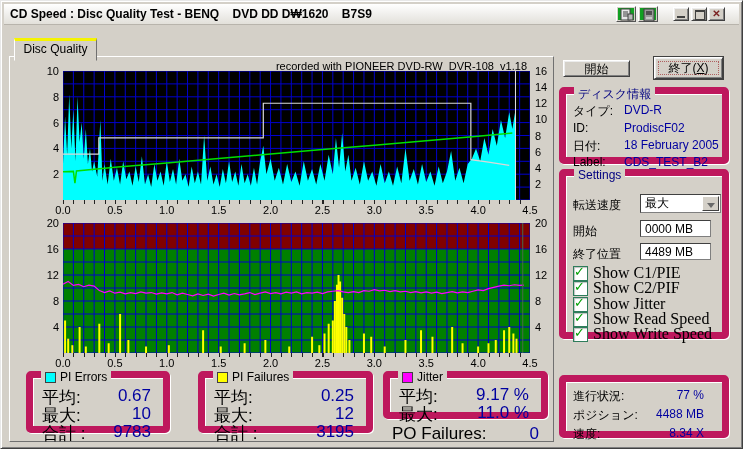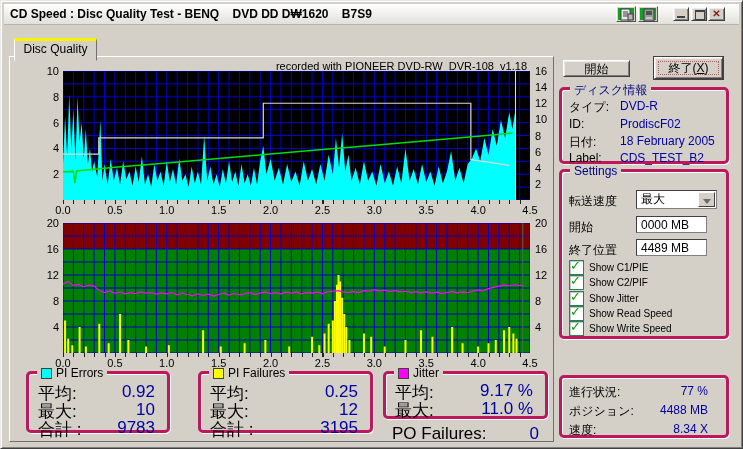--- a/index.html
+++ b/index.html
@@ -25,21 +25,21 @@
     font-size:12px;text-align:center;line-height:16px;color:#000;z-index:3;}
   .pane{position:absolute;left:8px;top:55px;width:545px;height:386px;background:#d4d0c8;
     border:1px solid;border-color:#ffffff #707070 #707070 #ffffff;box-sizing:border-box;z-index:1;}
   .chart-note{position:absolute;top:59px;right:215px;font-size:11px;color:#000;white-space:pre;z-index:2;}
   .axlab{position:absolute;font-size:11px;color:#000;z-index:2;}
   .axlab.xc{transform:translateX(-50%);}
   .axlab.yl{width:28px;text-align:right;}
   .tickstrip{position:absolute;height:4px;background:repeating-linear-gradient(90deg,#222 0 1px,transparent 1px 10.38px);z-index:2;}
   .chart-svg{position:absolute;z-index:2;}
   
-  .groupbox{position:absolute;border:3px solid #be185d;border-radius:5px;
+  .groupbox{position:absolute;border:7px solid #be185d;border-radius:5px;
     box-shadow:inset 1px 1px 0 #ffffff, 1px 1px 0 #ffffff;box-sizing:border-box;z-index:2;}
   .groupbox .legend{position:absolute;top:-8px;left:8px;background:#d4d0c8;padding:0 4px;font-size:12px;color:#000;display:flex;align-items:center;gap:4px;}
   .legend .sw{width:9px;height:9px;border:1px solid #404040;display:inline-block;}
   .legend.blue{color:#000080;}
   .srow{position:absolute;left:9px;right:12px;font-size:17px;color:#000;display:flex;justify-content:space-between;}
   .srow .val{color:#0000a0;}
   .kv-label{position:absolute;font-size:12px;color:#000;}
   .kv-value{position:absolute;font-size:12px;color:#0000a0;}
   
   .btn{position:absolute;background:#d4d0c8;border:1px solid;border-color:#ffffff #404040 #404040 #ffffff;
@@ -52,21 +52,21 @@
   .field{position:absolute;background:#fff;border:1px solid #7f7f7f;border-top-color:#404040;border-left-color:#404040;
     font-size:12px;color:#000;padding:1px 4px;box-sizing:border-box;z-index:2;line-height:14px;}
   .combo-btn{position:absolute;right:1px;top:1px;bottom:1px;width:17px;background:#d4d0c8;
     border:1px solid;border-color:#fff #404040 #404040 #fff;padding:0;}
   .combo-btn .tri{position:absolute;left:4px;top:6px;width:0;height:0;border:4px solid transparent;border-top:5px solid #6a6a6a;}
   
   .cbrow{position:absolute;display:flex;align-items:center;gap:5px;z-index:2;}
   .cbbox{width:13px;height:13px;background:#fff;border:1px solid #2e7d5b;box-shadow:inset 1px 1px 1px rgba(0,0,0,.25);position:relative;}
   .cbbox .mark{display:none;position:absolute;left:0px;top:-3px;color:#00a000;font-size:13px;font-weight:bold;}
   .cbrow.checked .mark{display:block;}
-  .cblabel{font-size:10px;color:#000;}
+  .cblabel{font-size:16px;color:#000;font-family:Liberation Serif, serif;}
 </style>
 </head>
 <body>
 
 <div class="window">
 
   <div class="titlebar">
     <span class="title">CD Speed : Disc Quality Test - BENQ    DVD DD D₩1620    B7S9</span>
     <button class="tb-iconbtn" style="left:612px;">
       <span class="g"><svg width="18" height="14" viewBox="0 0 18 14">
@@ -97,21 +97,21 @@
   <div class="pane"></div>
   <div class="chart-note">recorded with PIONEER DVD-RW  DVR-108  v1.18</div>
 
   <div class="groupbox" style="left:25px;top:370px;width:144px;height:62px;">
     <span class="legend">
         <span class="sw" style="background: rgb(0, 255, 255);"></span>
         <span>PI Errors</span>
       </span>
     <div class="srow" style="top:8px;">
         <span>平均:</span>
-        <span class="val">0.92</span>
+        <span class="val">0.67</span>
       </div>
     <div class="srow" style="top:26px;">
         <span>最大:</span>
         <span class="val">10</span>
       </div>
     <div class="srow" style="top:44px;">
         <span>合計 :</span>
         <span class="val">9783</span>
       </div>
   </div>

